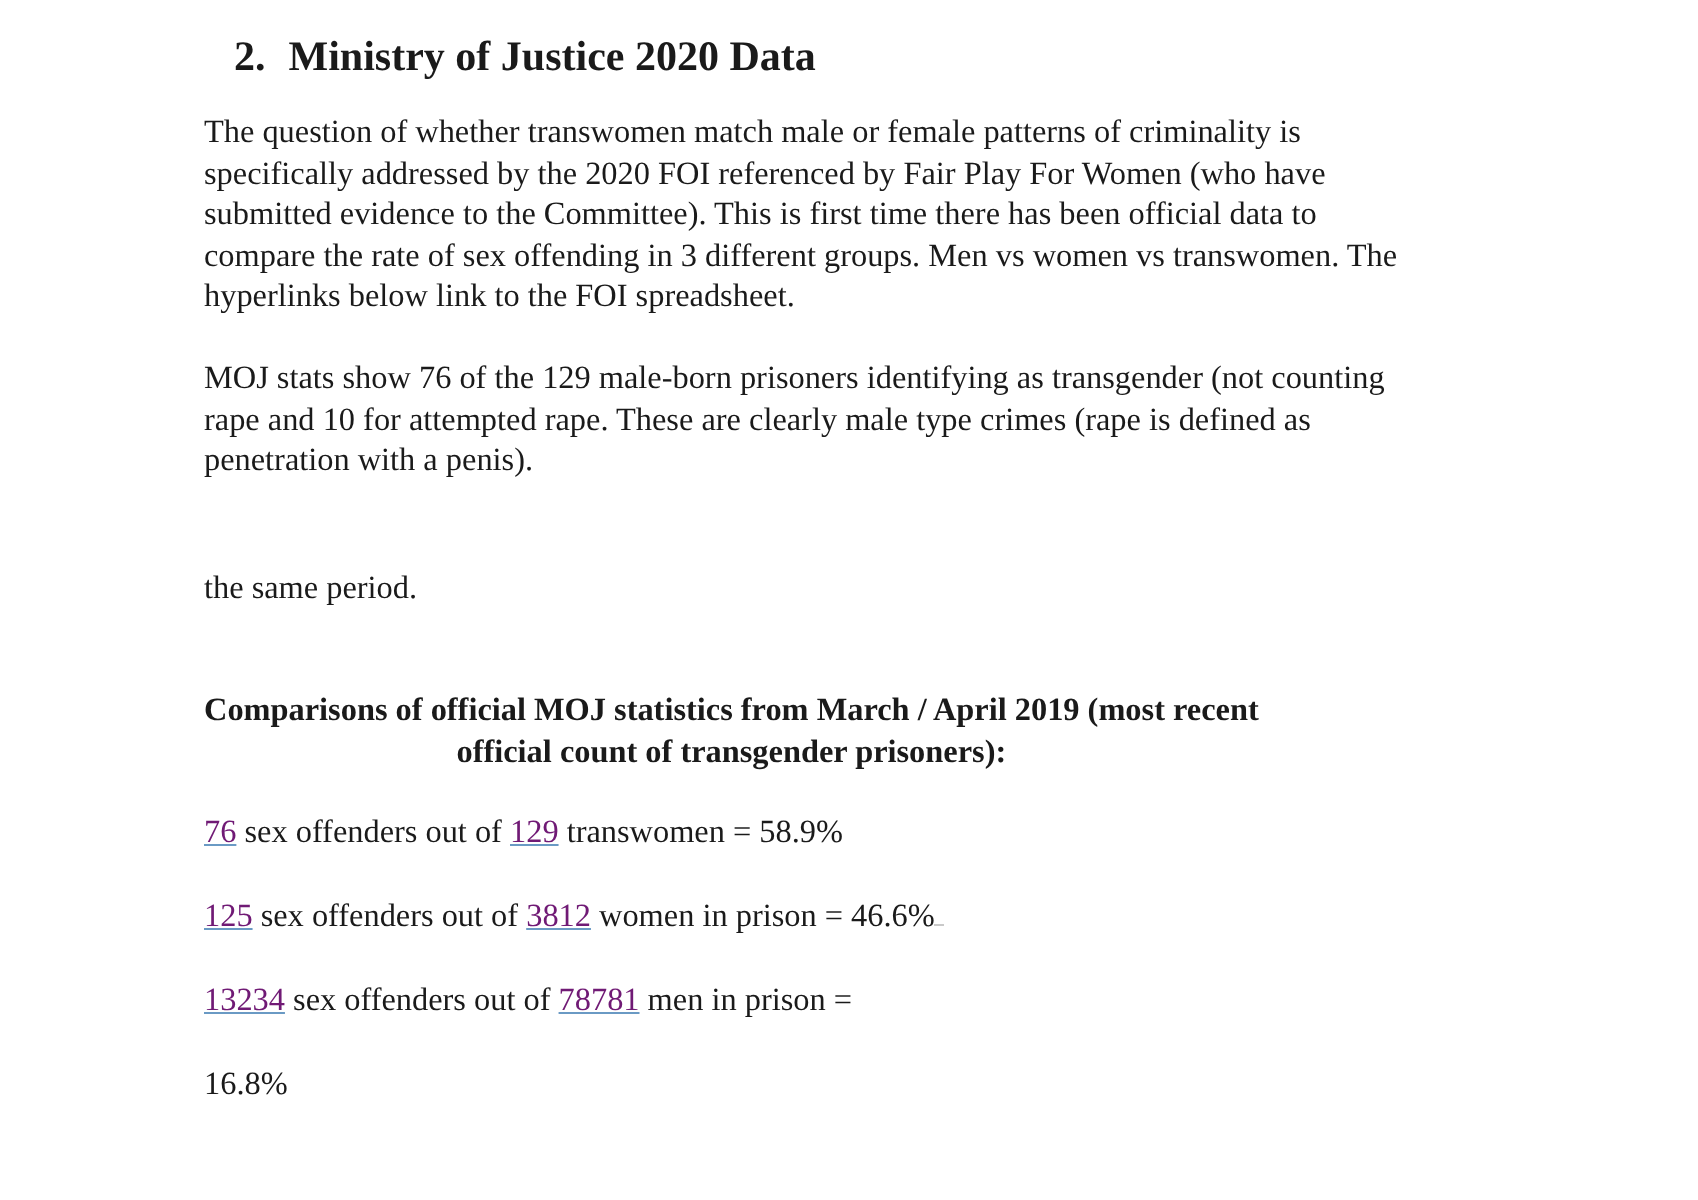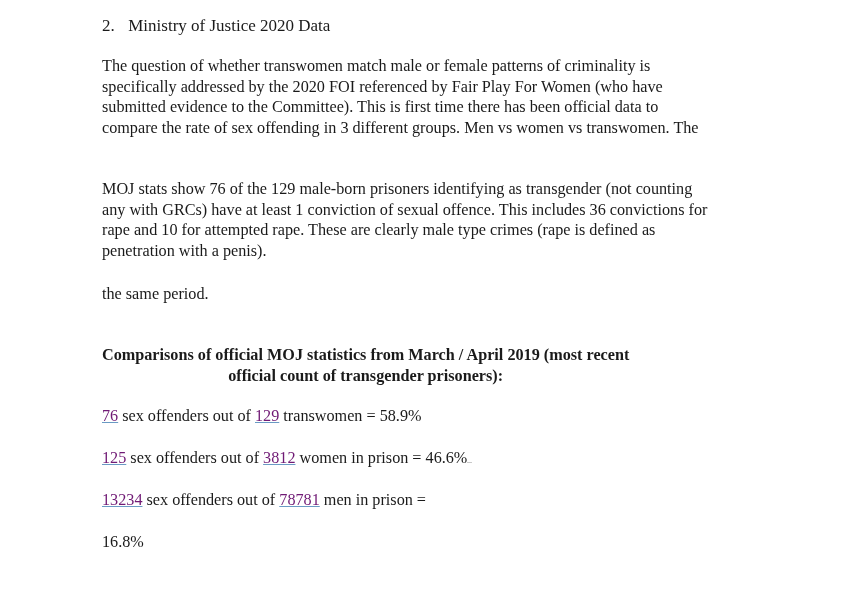--- a/index.html
+++ b/index.html
@@ -17,23 +17,23 @@
     }
     .page {
       position: absolute;
       left: 102px;
       top: 0;
       width: 690px;
     }
     .heading {
       position: absolute;
       top: 16px;
-      left: 0;
-      font-weight: normal;
-      font-size: 17px;
+      left: 15px;
+      font-weight: bold;
+      font-size: 21px;
       white-space: nowrap;
     }
     .heading .num {
       display: inline-block;
       width: 22px;
     }
     .para {
       position: absolute;
       left: 0;
       font-size: 16.2px;
@@ -70,25 +70,25 @@
   <div class="heading">
     <span class="num">2.</span>
     <span>Ministry of Justice 2020 Data</span>
   </div>
 
   <div class="para" style="top:56px;">
     <span class="line">The question of whether transwomen match male or female patterns of criminality is</span>
     <span class="line">specifically addressed by the 2020 FOI referenced by Fair Play For Women (who have</span>
     <span class="line">submitted evidence to the Committee). This is first time there has been official data to</span>
     <span class="line">compare the rate of sex offending in 3 different groups. Men vs women vs transwomen. The</span>
+    <span class="line">hyperlinks below link to the FOI spreadsheet.</span>
   </div>
 
   <div class="para" style="top:179px;">
     <span class="line">MOJ stats show 76 of the 129 male-born prisoners identifying as transgender (not counting</span>
-    <span class="line">any with GRCs) have at least 1 conviction of sexual offence. This includes 36 convictions for</span>
     <span class="line">rape and 10 for attempted rape. These are clearly male type crimes (rape is defined as</span>
     <span class="line">penetration with a penis).</span>
   </div>
 
   <div class="para" style="top:284px;">
     <span class="line">the same period.</span>
   </div>
 
   <div class="para bold" style="top:345px;text-align:center;">
     <span class="line">Comparisons of official MOJ statistics from March / April 2019 (most recent</span>

